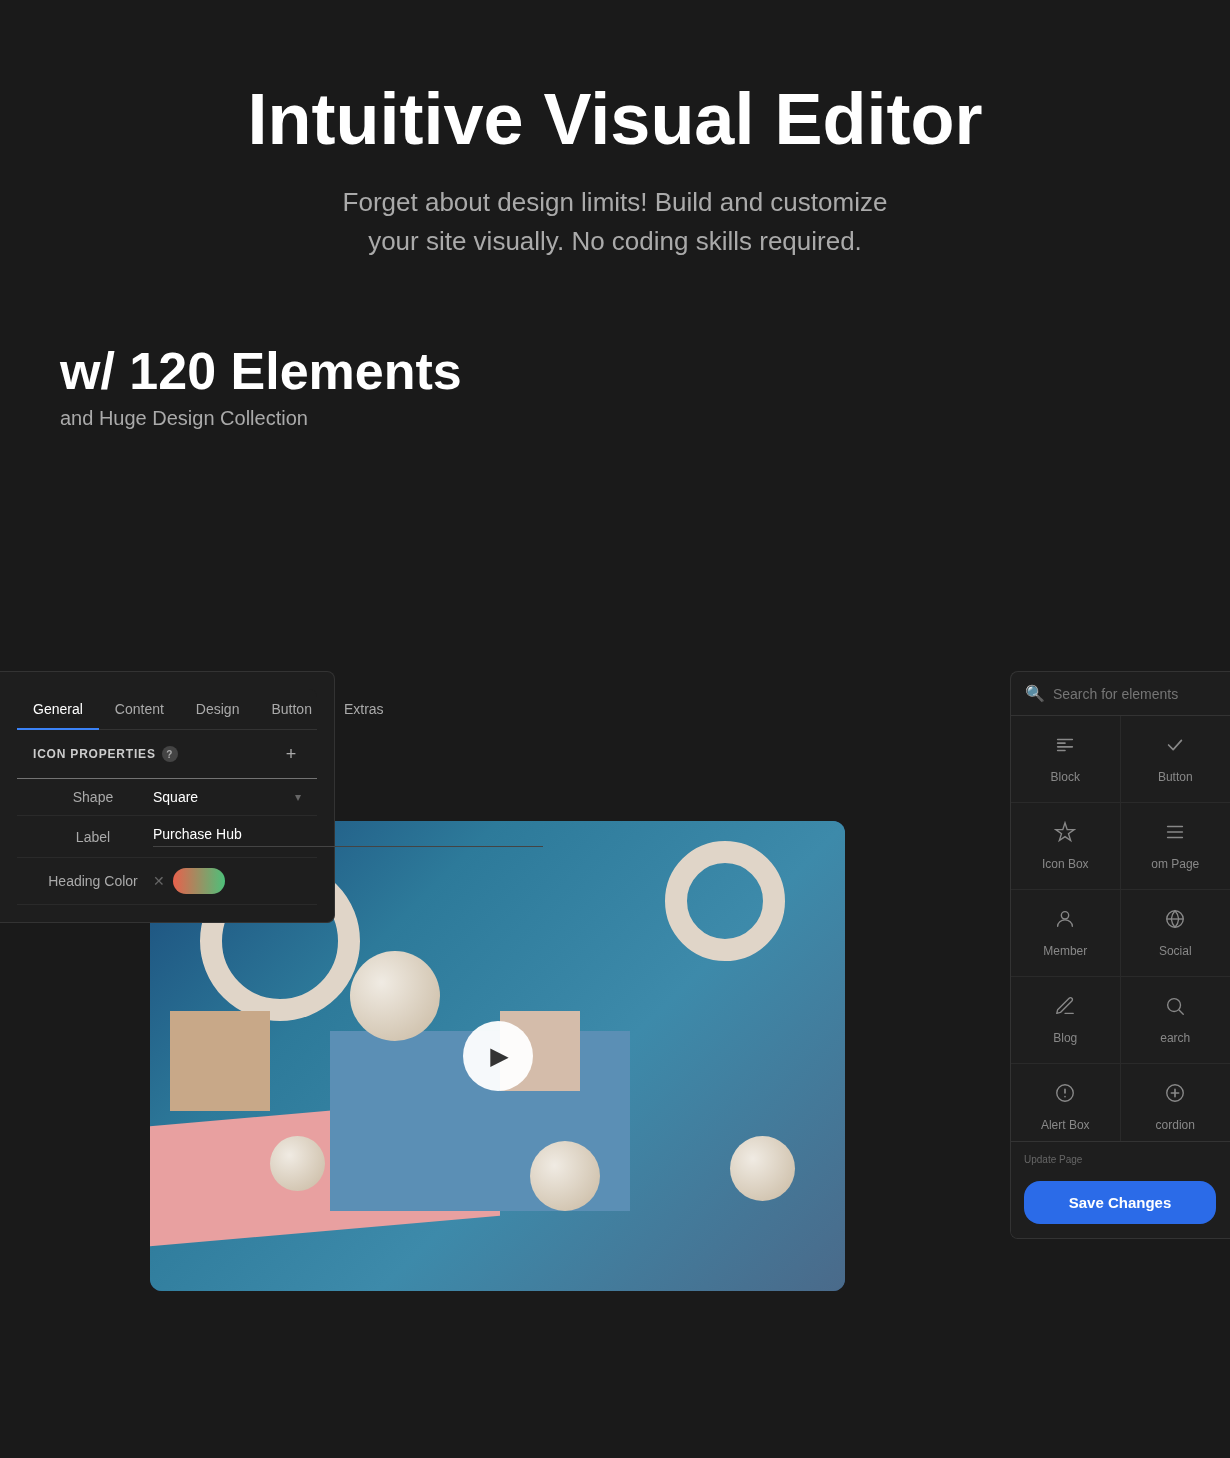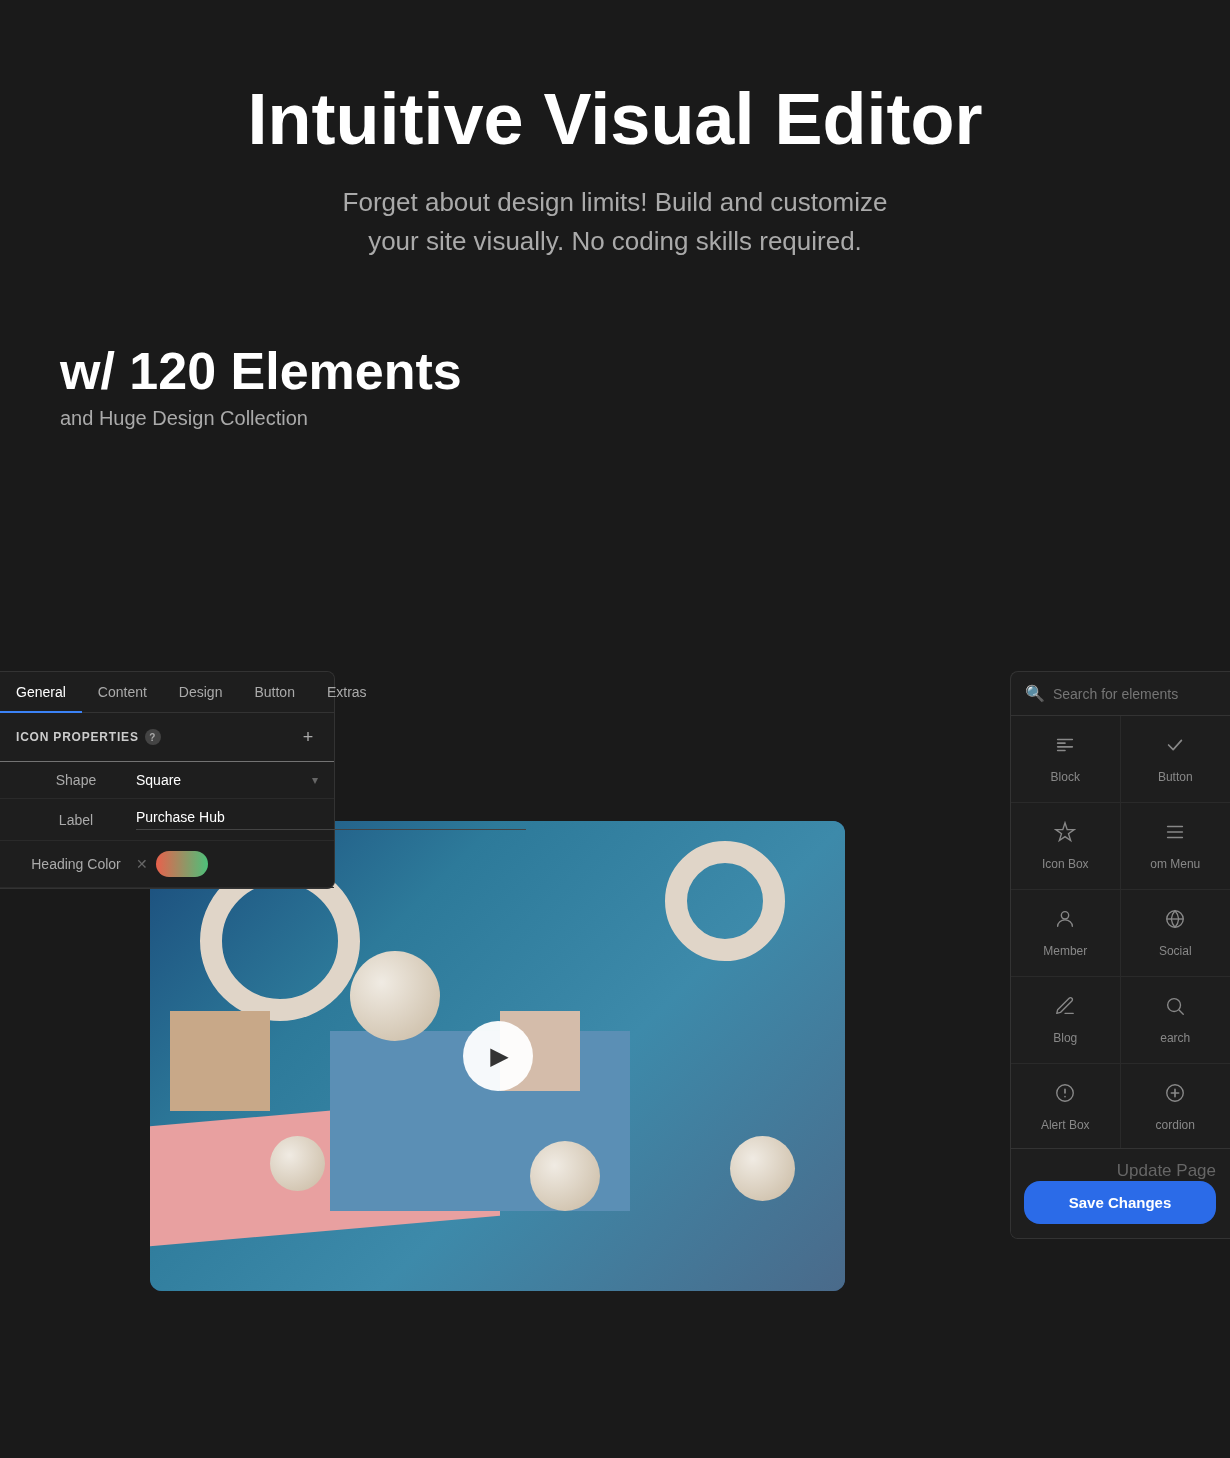--- a/index.html
+++ b/index.html
@@ -59,21 +59,21 @@
     .left-panel {
       position: absolute;
       left: 0;
       top: 370px;
       width: 335px;
       background: #1e1e1e;
       border-radius: 0 8px 8px 0;
       border: 1px solid #333;
       border-left: none;
       z-index: 10;
-      padding: 0;
+      padding: 17px;
     }
 
     .tabs-bar {
       display: flex;
       border-bottom: 1px solid #333;
       background: #1e1e1e;
       border-radius: 0 8px 0 0;
     }
 
     .tab-item {
@@ -423,24 +423,24 @@
       position: absolute;
       right: 0;
       bottom: 0;
       width: 220px;
       padding: 12px 14px 14px;
       background: #1e1e1e;
       border-top: 1px solid #333;
     }
 
     .update-label {
-      font-size: 17px;
+      font-size: 10px;
       color: #666;
-      text-align: right;
-      margin-bottom: 0;
+      text-align: left;
+      margin-bottom: 16px;
     }
 
     .save-btn {
       width: 100%;
       background: #2b6be8;
       color: #fff;
       border: none;
       border-radius: 16px;
       padding: 13px;
       font-size: 15px;
@@ -559,21 +559,21 @@
         </span>
         <span class="element-label">Icon Box</span>
       </div>
 
       <div class="element-item">
         <span class="element-icon">
           <svg class="icon-svg" viewBox="0 0 24 24">
               <path d="M4 6h16M4 12h16M4 18h16" stroke="#888" stroke-width="1.8" stroke-linecap="round"></path>
             </svg>
         </span>
-        <span class="element-label">om Menu</span>
+        <span class="element-label">om Page</span>
       </div>
 
       <div class="element-item">
         <span class="element-icon">
           <svg class="icon-svg" viewBox="0 0 24 24">
               <circle cx="12" cy="8" r="4" stroke="#888" stroke-width="1.5"></circle>
               <path d="M4 20c0-4 3.6-7 8-7s8 3 8 7" stroke="#888" stroke-width="1.5" stroke-linecap="round"></path>
             </svg>
         </span>
         <span class="element-label">Member</span>

